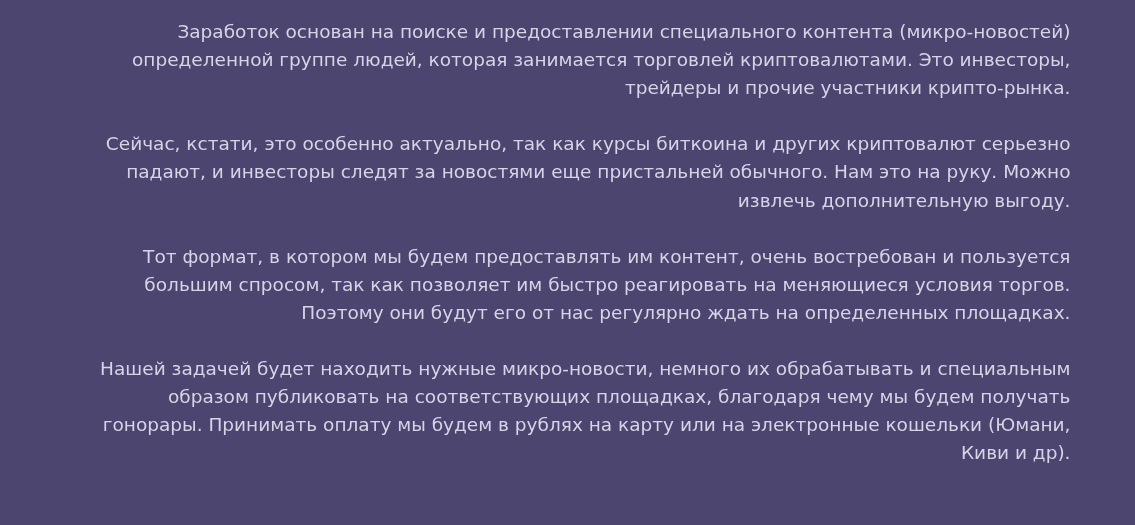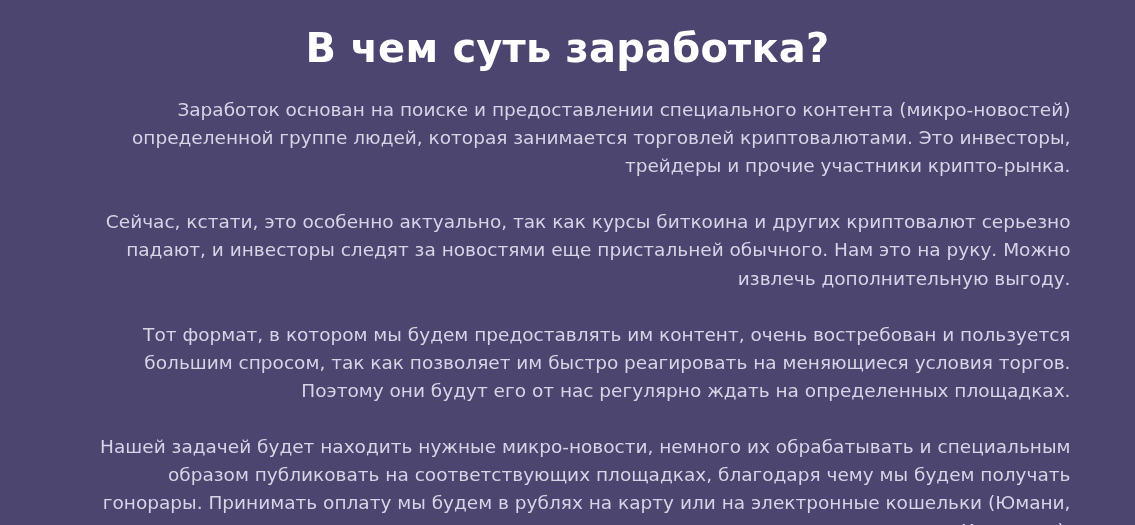--- a/index.html
+++ b/index.html
@@ -44,20 +44,19 @@
     margin: 0 0 28px 0;
   }
   .paragraph:last-child {
     margin-bottom: 0;
   }
 </style>
 </head>
 <body>
 
 <div class="slide">
-  <h1 class="slide-title">В чем суть заработка?</h1>
   <div class="body-block">
     <p class="paragraph">Заработок основан на поиске и предоставлении специального контента (микро-новостей) определенной группе людей, которая занимается торговлей криптовалютами. Это инвесторы, трейдеры и прочие участники крипто-рынка.</p>
     <p class="paragraph">Сейчас, кстати, это особенно актуально, так как курсы биткоина и других криптовалют серьезно падают, и инвесторы следят за новостями еще пристальней обычного. Нам это на руку. Можно извлечь дополнительную выгоду.</p>
     <p class="paragraph">Тот формат, в котором мы будем предоставлять им контент, очень востребован и пользуется большим спросом, так как позволяет им быстро реагировать на меняющиеся условия торгов. Поэтому они будут его от нас регулярно ждать на определенных площадках.</p>
     <p class="paragraph">Нашей задачей будет находить нужные микро-новости, немного их обрабатывать и специальным образом публиковать на соответствующих площадках, благодаря чему мы будем получать гонорары. Принимать оплату мы будем в рублях на карту или на электронные кошельки (Юмани, Киви и др).</p>
   </div>
 </div>
 
 </body></html>

